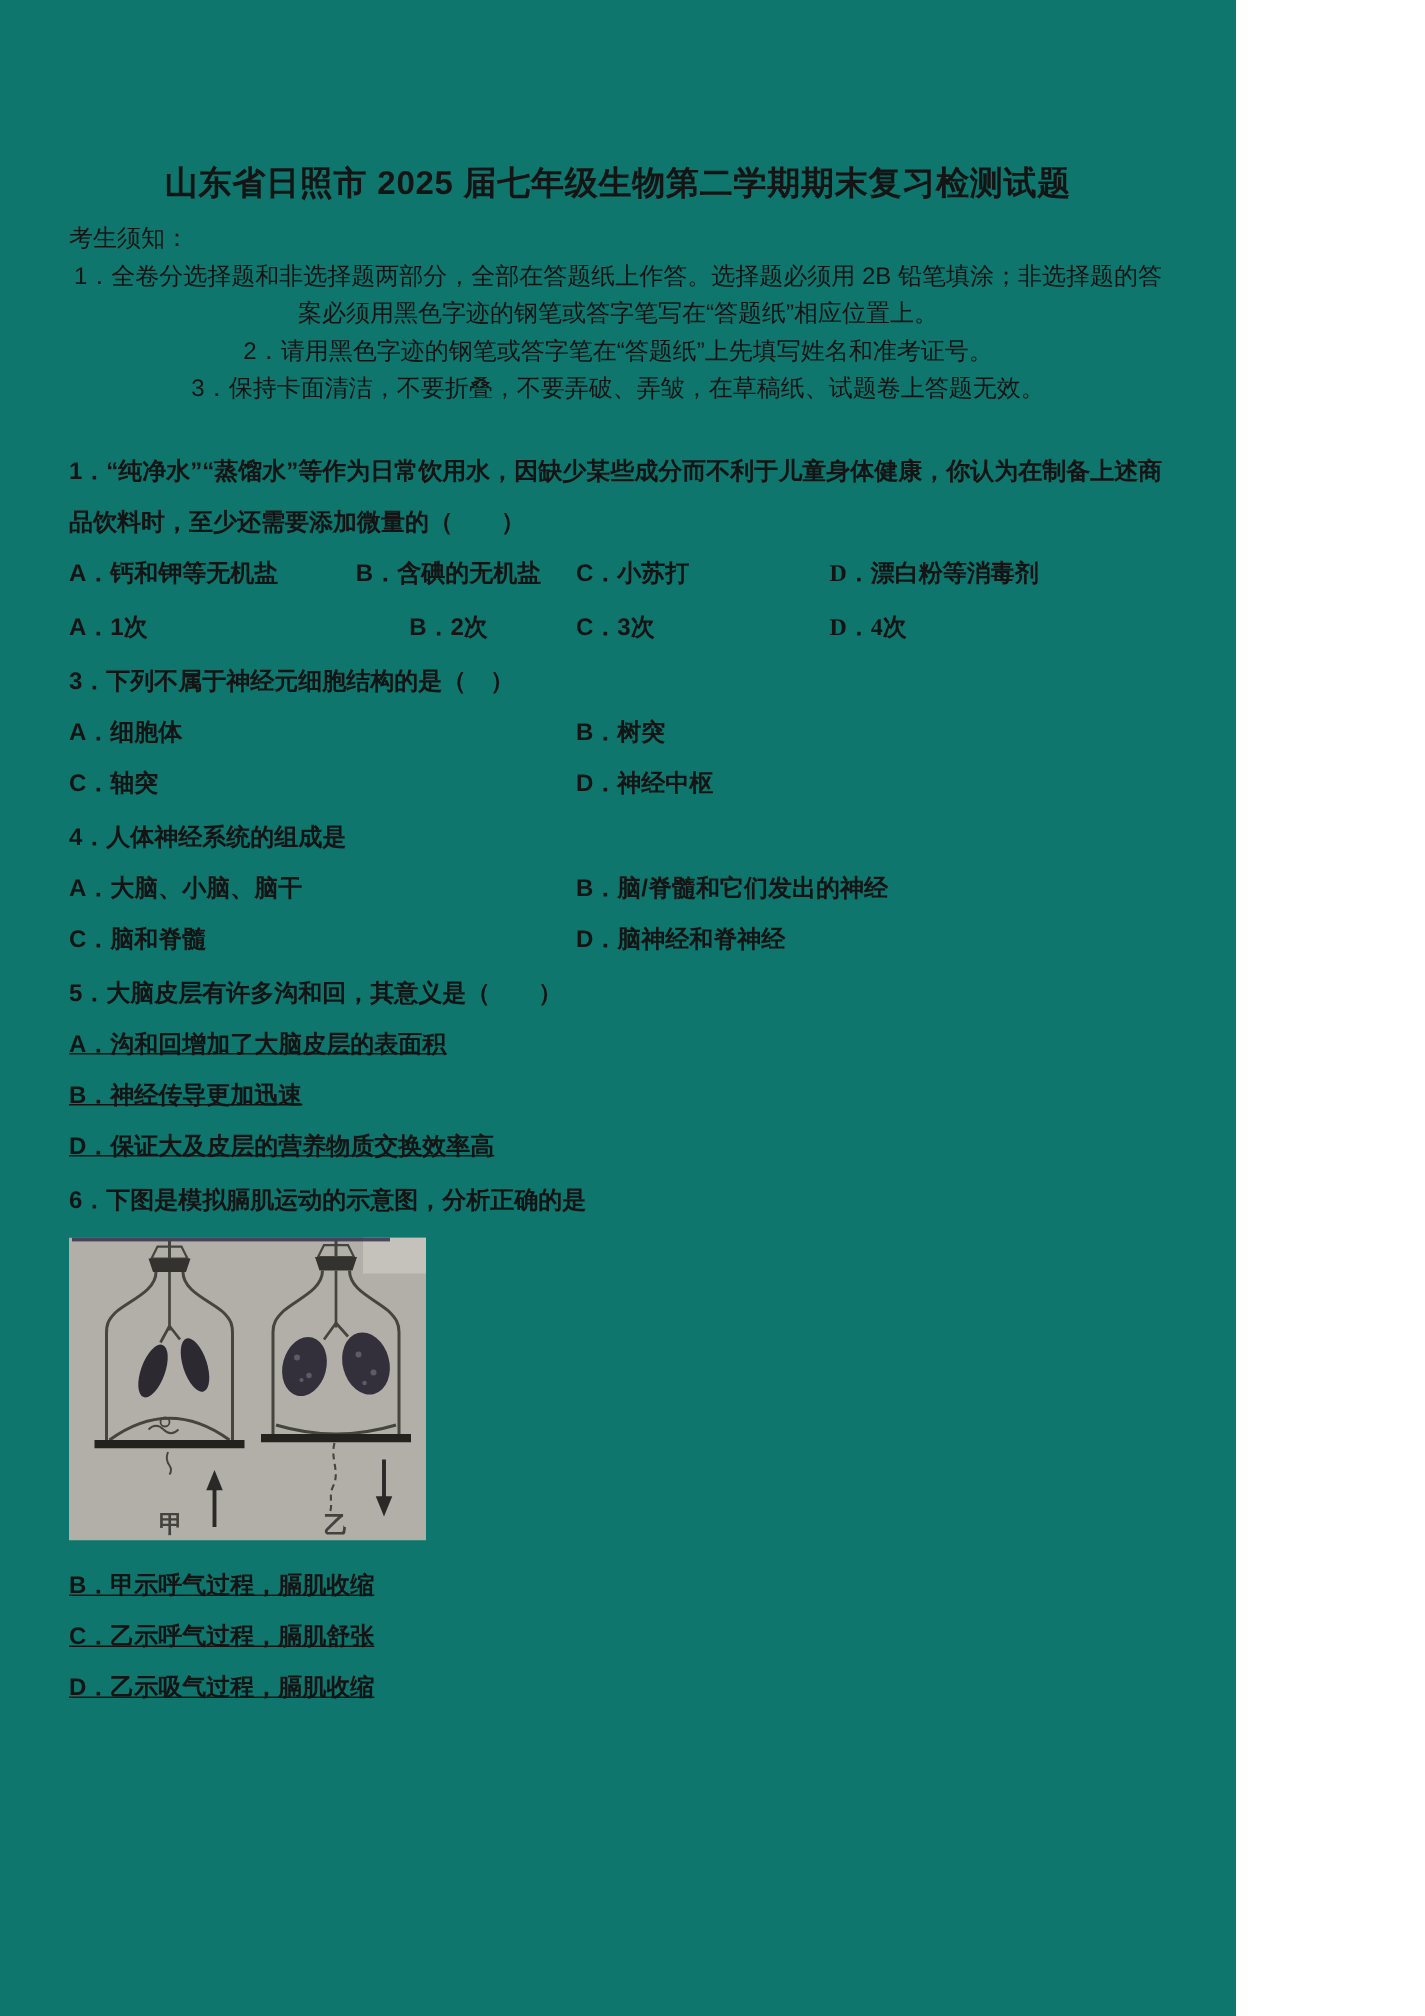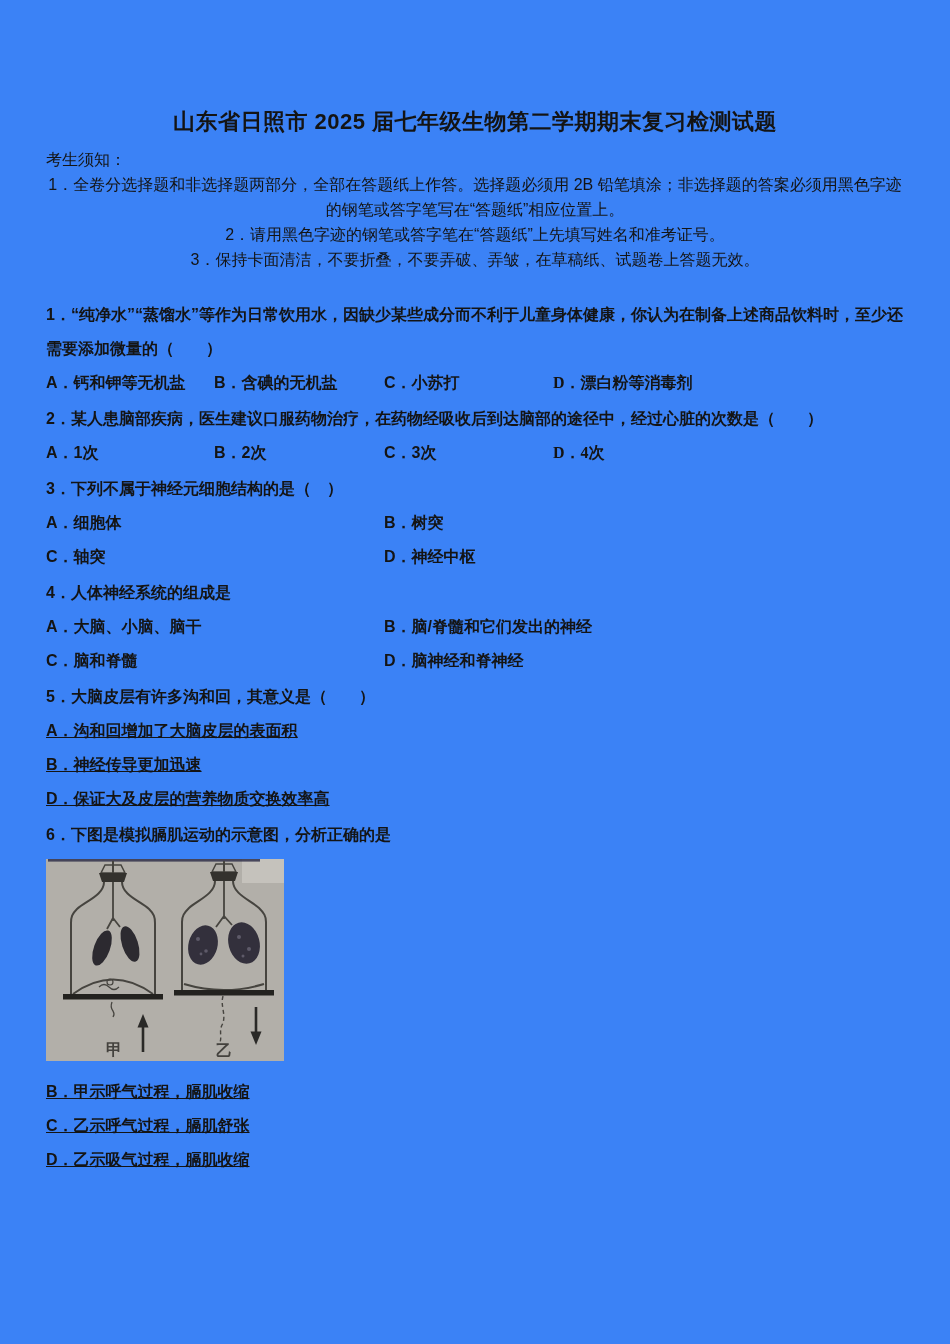--- a/index.html
+++ b/index.html
@@ -4,23 +4,23 @@
 <style>
   html,body{margin:0;padding:0;background:#ffffff;}
   body{
     width:950px;height:1344px;
     font-family:"Liberation Sans", sans-serif;
     color:#141414;
     overflow:hidden;
   }
   .page{
     box-sizing:border-box;
-    width:950px;height:1344px;
+    width:824px;height:1344px;
     padding:106px 46px 0 46px;
-    background:#3b82f6;
+    background:#0f766e;
   }
   .title{
     margin:0;
     text-align:center;
     font-size:22px;
     line-height:32px;
     font-weight:700;
     letter-spacing:.5px;
   }
   .notice{
@@ -35,21 +35,21 @@
     font-size:16px;
     font-weight:700;
   }
   .question{margin-top:2px;}
   .q-text{
     line-height:34px;
     word-break:break-all;
   }
   .opt-4col{display:flex;line-height:34px;}
   .opt-4col .o1{width:168px;}
-  .opt-4col .o2{width:170px;}
+  .opt-4col .o2{width:170px;text-align:center;}
   .opt-4col .o3{width:169px;}
   .opt-4col .o4{flex:1;font-family:Liberation Serif, serif;}
   .opt-2col{display:grid;grid-template-columns:338px 1fr;line-height:34px;}
   .opt-stack .opt{line-height:34px;text-decoration:underline;}
   .figure-wrap{
     width:238px;height:202px;
     margin:7px 0 14px 0;
   }
   .figure-wrap svg{display:block;}
 </style>
@@ -73,21 +73,20 @@
       <div class="q-text">1．“纯净水”“蒸馏水”等作为日常饮用水，因缺少某些成分而不利于儿童身体健康，你认为在制备上述商品饮料时，至少还需要添加微量的（　　）</div>
       <div class="opt-4col">
         <span class="opt o1">A．钙和钾等无机盐</span>
         <span class="opt o2">B．含碘的无机盐</span>
         <span class="opt o3">C．小苏打</span>
         <span class="opt o4">D．漂白粉等消毒剂</span>
       </div>
     </div>
 
     <div class="question">
-      <div class="q-text">2．某人患脑部疾病，医生建议口服药物治疗，在药物经吸收后到达脑部的途径中，经过心脏的次数是（　　）</div>
       <div class="opt-4col">
         <span class="opt o1">A．1次</span>
         <span class="opt o2">B．2次</span>
         <span class="opt o3">C．3次</span>
         <span class="opt o4">D．4次</span>
       </div>
     </div>
 
     <div class="question">
       <div class="q-text">3．下列不属于神经元细胞结构的是（　）</div>

